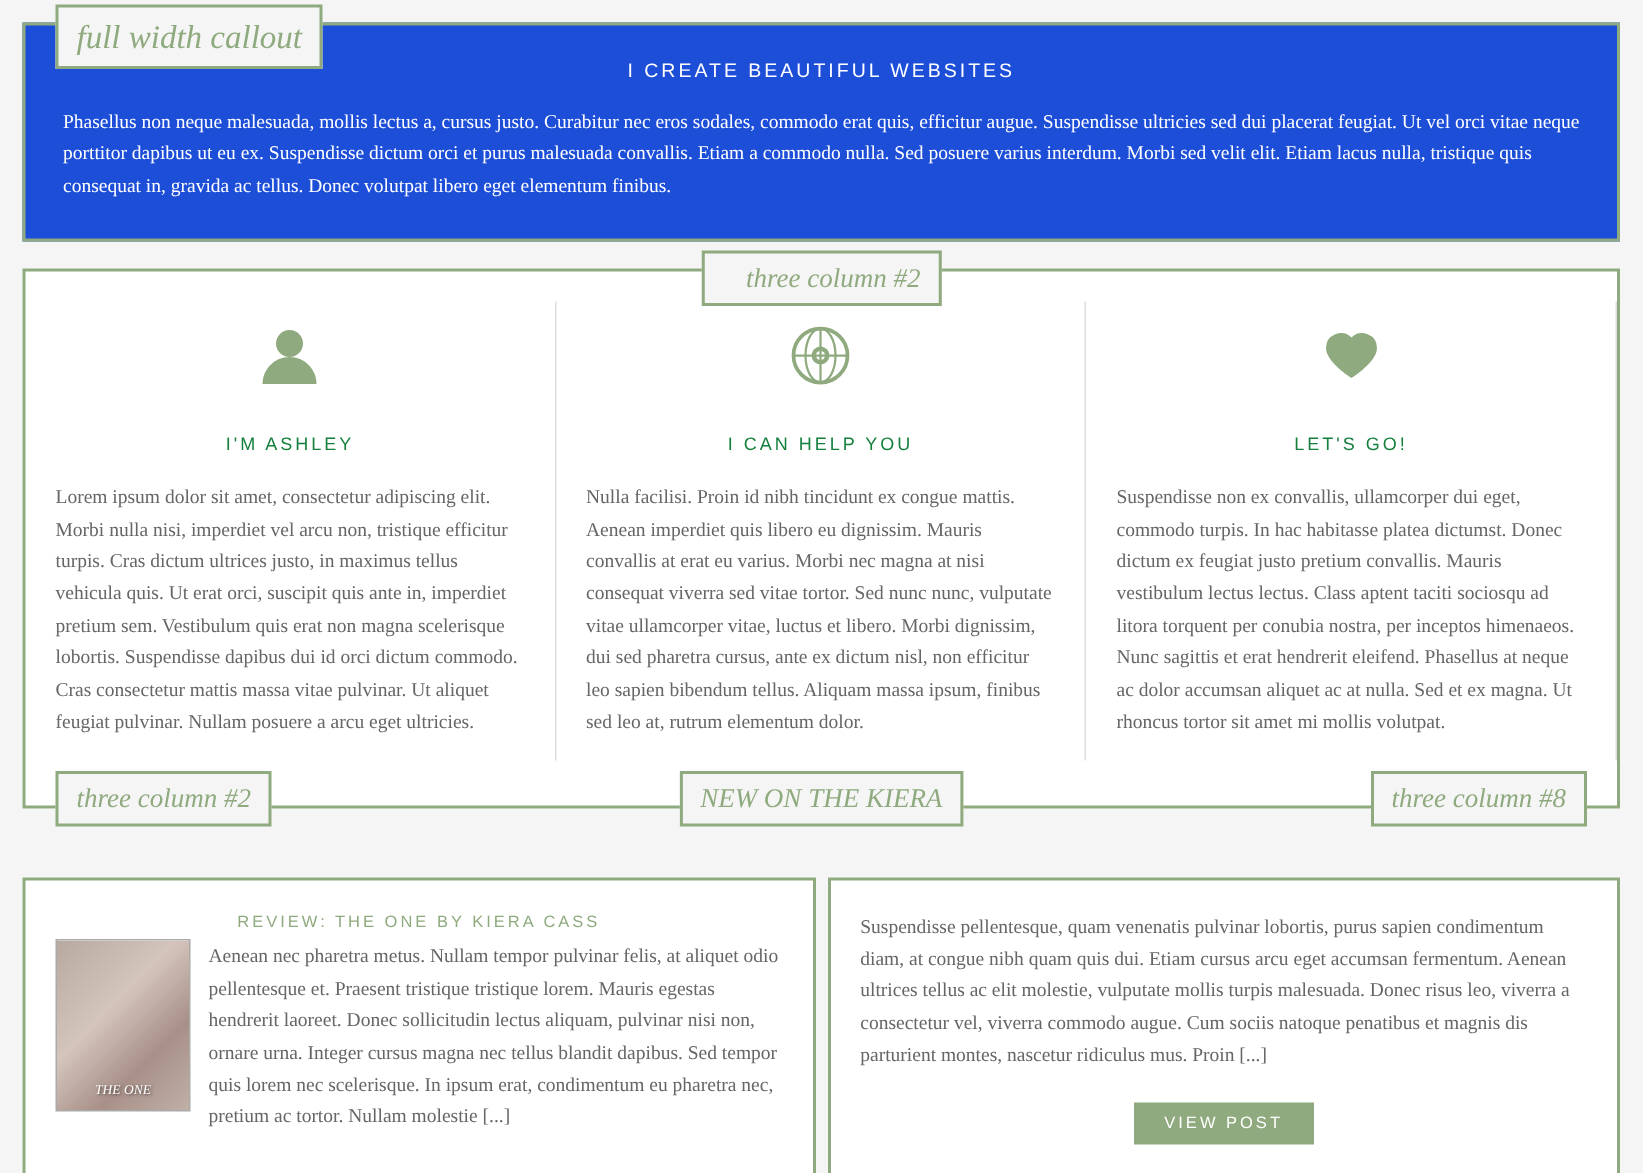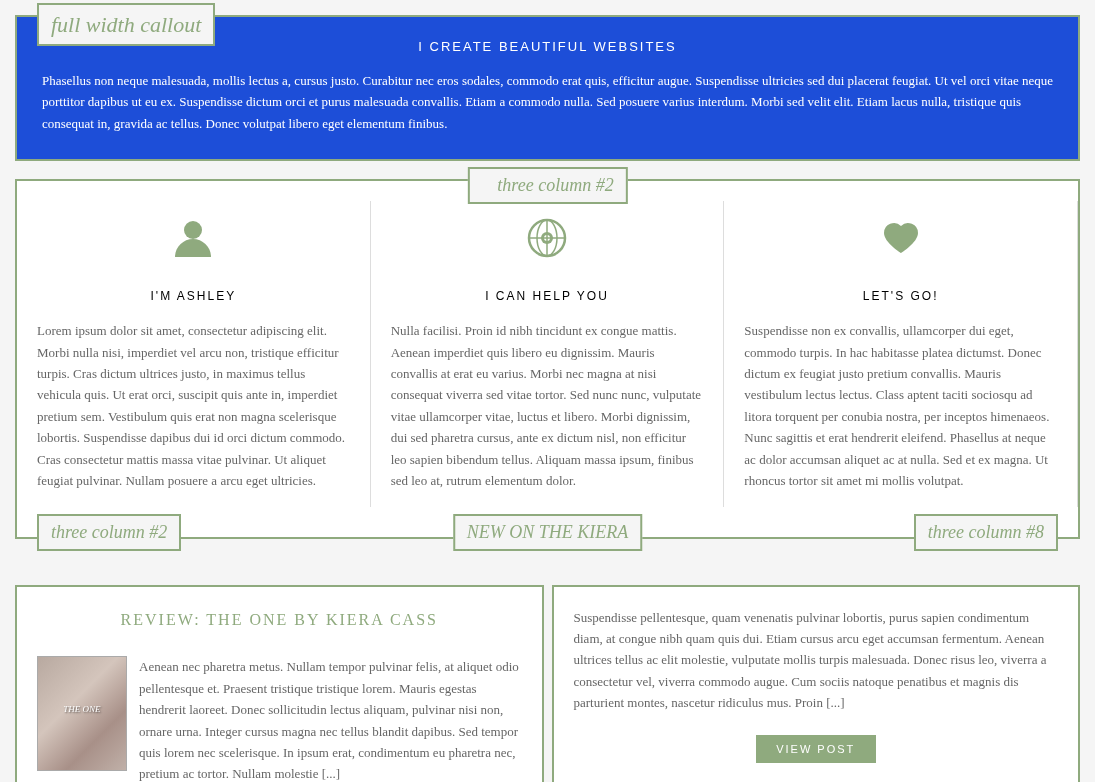--- a/index.html
+++ b/index.html
@@ -97,21 +97,21 @@
       text-align: center;
       font-size: 38px;
       color: #8faa7e;
       margin-bottom: 10px;
     }
     .col-title {
       text-align: center;
       font-family: 'Arial', sans-serif;
       font-size: 12px;
       letter-spacing: 2px;
-      color: #000000;
+      color: #15803d;
       margin-bottom: 14px;
     }
     .col-body {
       font-size: 13px;
       color: #666;
       line-height: 1.65;
     }
 
     
     .half-col-wrapper {
@@ -124,25 +124,25 @@
       position: relative;
       border: 2px solid #8faa7e;
       background: #fff;
       padding: 20px 20px 45px;
       margin-right: 8px;
     }
     .half-col:last-child { margin-right: 0; }
 
     .half-col-title {
       text-align: center;
-      font-family: Liberation Serif, serif;
-      font-size: 16px;
-      letter-spacing: 2px;
-      color: #8faa7e;
-      margin-bottom: 24px;
+      font-family: Liberation Sans, sans-serif;
+      font-size: 11px;
+      letter-spacing: 2px;
+      color: #8faa7e;
+      margin-bottom: 2px;
     }
 
     .half-col-content {
       display: flex;
       gap: 12px;
       margin-bottom: 14px;
     }
     .half-col-content .book-img {
       width: 90px;
       min-width: 90px;
@@ -153,21 +153,21 @@
       align-items: center;
       justify-content: center;
       overflow: hidden;
       position: relative;
     }
     .book-img-inner {
       width: 100%;
       height: 100%;
       background: linear-gradient(135deg, #b8a9a0 0%, #d4c5bc 40%, #a89088 70%, #c0b0a8 100%);
       display: flex;
-      align-items: center;
+      align-items: flex-end;
       justify-content: center;
       padding-bottom: 8px;
     }
     .book-title-overlay {
       font-size: 9px;
       color: #fff;
       text-align: center;
       text-shadow: 1px 1px 2px rgba(0,0,0,0.6);
       font-style: italic;
       line-height: 1.2;

